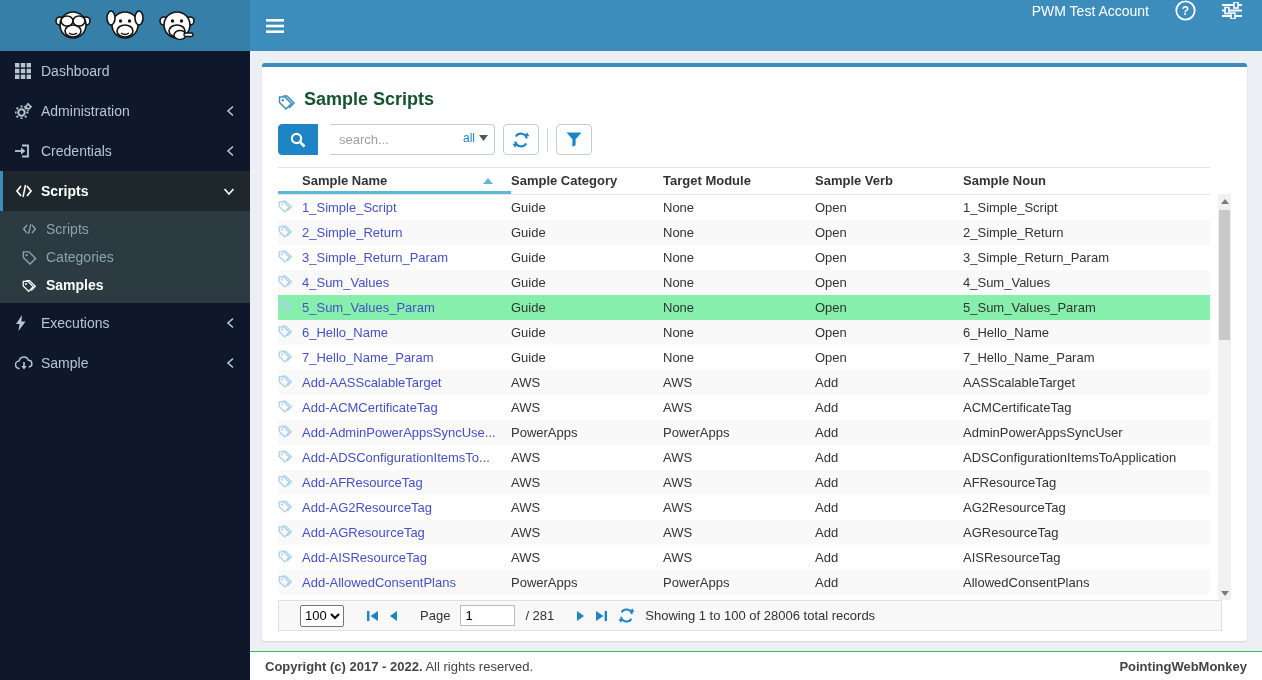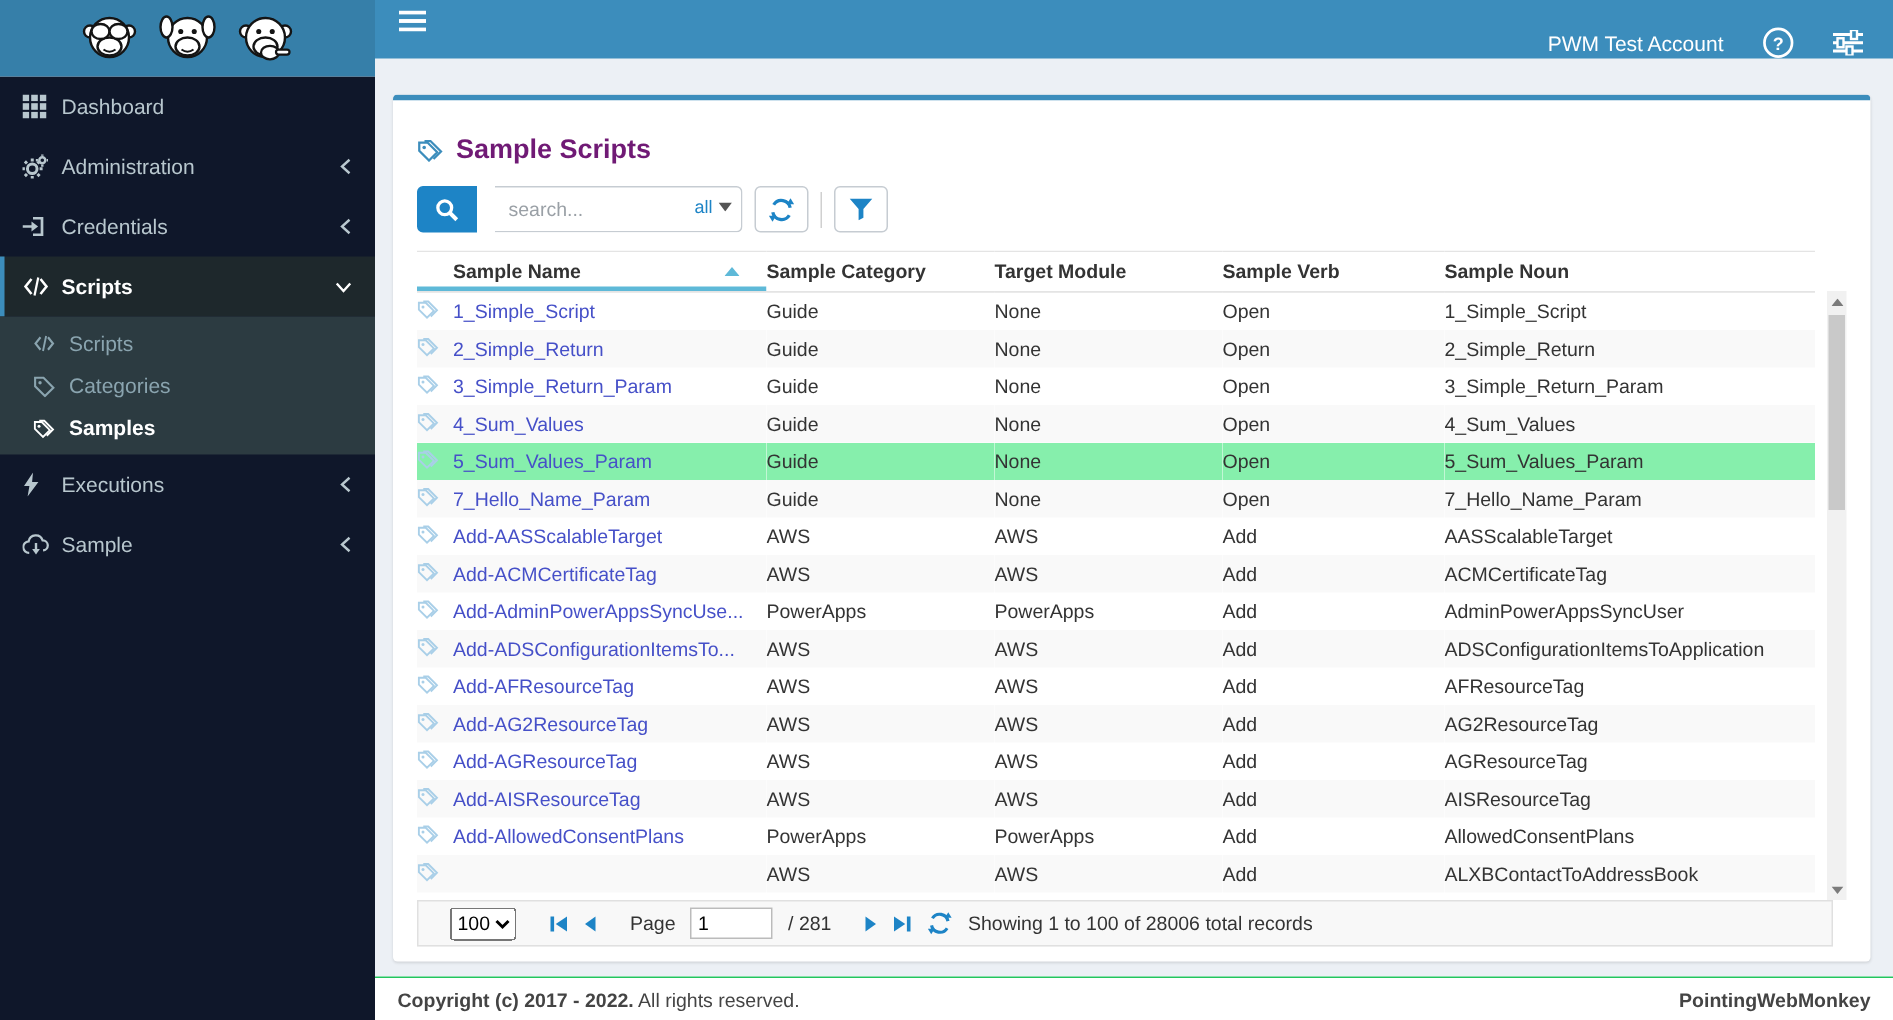--- a/index.html
+++ b/index.html
@@ -2,21 +2,21 @@
 <html><head>
 <meta charset="utf-8">
 <style>
   * { margin:0; padding:0; box-sizing:border-box; }
   html,body { width:1262px; height:680px; overflow:hidden;
     font-family:"Liberation Sans","DejaVu Sans",sans-serif; background:#ecf0f5; }
 
   
   .topbar { position:absolute; top:0; left:0; width:1262px; height:51px; z-index:5; display:flex; }
   .logo-box { width:250px; height:51px; background:#367fa9; display:flex; align-items:center; justify-content:center; }
-  .navbar { flex:1; height:39px; background:#3c8dbc; display:flex; align-items:flex-end; }
+  .navbar { flex:1; height:51px; background:#3c8dbc; display:flex; align-items:flex-start; }
   .hamburger { padding:0 16px; height:51px; display:flex; align-items:center; cursor:pointer; }
   .nav-right { margin-left:auto; display:flex; align-items:center; gap:26px; padding-right:20px; }
   .account-name { color:#fff; font-size:14px; }
   .nav-icon { display:flex; align-items:center; cursor:pointer; }
 
   
   .sidebar { position:absolute; top:51px; left:0; width:250px; height:629px; background:#0f172a; }
   .side-item { display:flex; align-items:center; padding:12px 15px 12px 12px; color:#b8c7ce;
     font-size:14px; border-left:3px solid transparent; cursor:pointer; }
   .side-item .s-icon { width:26px; display:flex; align-items:center; color:#b8c7ce; }
@@ -27,21 +27,21 @@
   .submenu { background:#2c3b41; padding:4px 0; }
   .sub-item { display:flex; align-items:center; padding:6px 15px 6px 22px; color:#8aa4af; font-size:14px; cursor:pointer; }
   .sub-item .s-icon { width:24px; display:flex; align-items:center; color:#8aa4af; }
   .sub-item.active { color:#fff; font-weight:bold; }
   .sub-item.active .s-icon { color:#fff; }
 
   
   .main { position:absolute; top:51px; left:250px; width:1012px; height:601px; background:#ecf0f5; }
   .card { position:absolute; top:12px; left:12px; width:985px; height:578px; background:#fff;
     border-top:4px solid #3c8dbc; border-radius:3px; box-shadow:0 1px 2px rgba(0,0,0,.12); padding:16px; }
-  .page-title { display:flex; align-items:center; gap:8px; color:#701a75; font-size:18px; font-weight:bold; margin:6px 0 14px 0; }
+  .page-title { display:flex; align-items:flex-end; gap:8px; color:#14532d; font-size:18px; font-weight:bold; margin:6px 0 14px 0; }
   .page-title .t-icon { display:flex; color:#3c8dbc; }
 
   .toolbar { display:flex; align-items:center; margin-bottom:12px; }
   .search-group { display:flex; height:31px;gap:12px; }
   .search-btn { width:40px; background:#1d84c6; border:1px solid #1d84c6; border-radius:4px 0 0 4px;
     display:flex; align-items:center; justify-content:center; cursor:pointer; }
   .search-wrap { position:relative; }
   .search-input { height:31px; width:165px; border:1px solid #c6ccd2; border-left:none; border-radius:0 4px 4px 0;
     padding:0 44px 0 9px; font-size:13px; color:#555; outline:none; font-family:inherit; }
   .search-input::placeholder { color:#9aa0a6; }
@@ -445,20 +445,34 @@
                 <td>5_Sum_Values_Param</td>
               </tr>
               <tr>
                 <td class="c-icon"><span class="rowtag">
                     <svg width="15" height="14" viewBox="0 0 18 16">
                       <path d="M5 2 l4 0 7 7 -5 5" fill="none" stroke="currentColor" stroke-width="1.5"></path>
                       <path d="M1.5 3 h5.5 l6.5 6.5 -5.5 5.5 -6.5 -6.5 z" fill="none" stroke="currentColor" stroke-width="1.5"></path>
                       <circle cx="4.8" cy="6.3" r="1.2" fill="currentColor"></circle>
                     </svg>
                   </span></td>
+                <td><a>6_Hello_Name</a></td>
+                <td>Guide</td>
+                <td>None</td>
+                <td>Open</td>
+                <td>6_Hello_Name</td>
+              </tr>
+              <tr>
+                <td class="c-icon"><span class="rowtag">
+                    <svg width="15" height="14" viewBox="0 0 18 16">
+                      <path d="M5 2 l4 0 7 7 -5 5" fill="none" stroke="currentColor" stroke-width="1.5"></path>
+                      <path d="M1.5 3 h5.5 l6.5 6.5 -5.5 5.5 -6.5 -6.5 z" fill="none" stroke="currentColor" stroke-width="1.5"></path>
+                      <circle cx="4.8" cy="6.3" r="1.2" fill="currentColor"></circle>
+                    </svg>
+                  </span></td>
                 <td><a>7_Hello_Name_Param</a></td>
                 <td>Guide</td>
                 <td>None</td>
                 <td>Open</td>
                 <td>7_Hello_Name_Param</td>
               </tr>
               <tr>
                 <td class="c-icon"><span class="rowtag">
                     <svg width="15" height="14" viewBox="0 0 18 16">
                       <path d="M5 2 l4 0 7 7 -5 5" fill="none" stroke="currentColor" stroke-width="1.5"></path>

